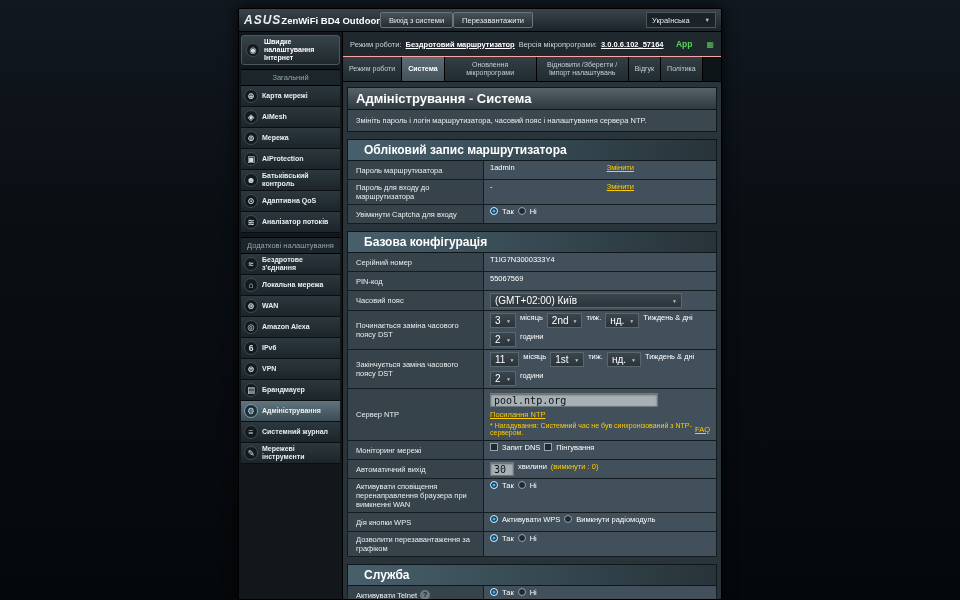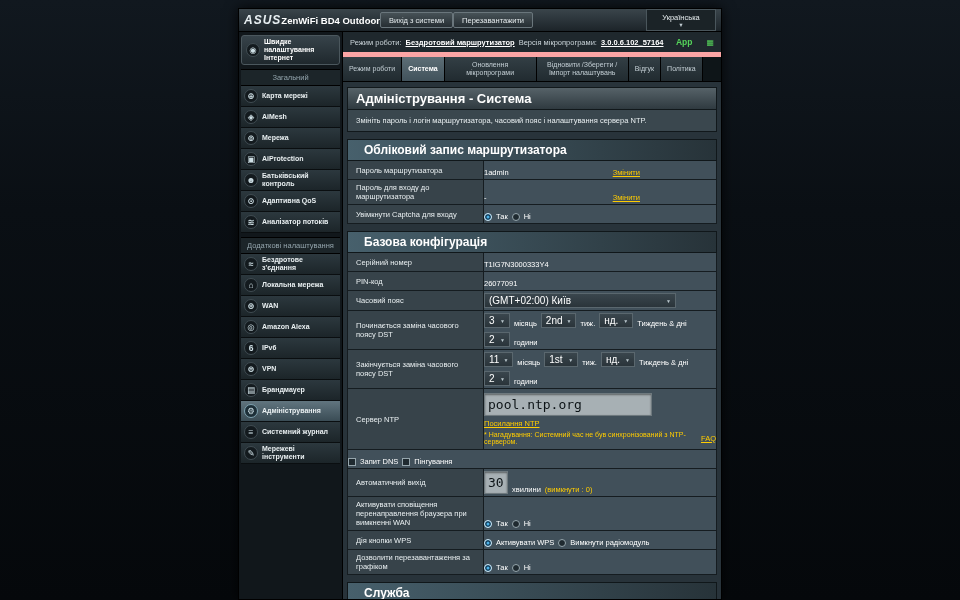--- a/index.html
+++ b/index.html
@@ -13,21 +13,21 @@
   
   .topbar { height:23px; display:flex; align-items:center; padding:0 5px;
             background:linear-gradient(#3a454b,#1c2429); border-bottom:1px solid #000; }
   .logo { font-size:12px; font-weight:bold; font-style:italic; letter-spacing:1px; color:#e8eff2; }
   .model { font-size:9.5px; font-weight:bold; color:#fff; white-space:nowrap; }
   .tb-btn { font-size:7.5px; color:#e4eaec; background:linear-gradient(#46525. ,#262e33); }
   .tb-btn { background:linear-gradient(#475257,#262e33); border:1px solid #6a767c; border-radius:2px;
             padding:2.5px 8px; cursor:pointer; white-space:nowrap; }
   .lang { margin-left:auto; width:70px; font-size:7.5px; color:#e4eaec; background:#1b2327;
           border:1px solid #4a565c; padding:2.5px 5px; display:flex; align-items:center;
-          justify-content:space-between; cursor:pointer;flex-direction:column; }
+          justify-content:space-between; cursor:pointer; }
   .arr-down { font-size:5.5px; color:#c2ced4; }
 
   .app-body { display:flex; align-items:stretch; min-height:569px; }
 
   
   .sidebar { width:104px; flex:none; background:#11171b; border-right:1px solid #000; padding:3px 2px; }
   .sb-quick { display:flex; align-items:center; gap:4px; min-height:26px;
               background:linear-gradient(#37434a,#1f282d); border:1px solid #4b575d; border-radius:3px;
               padding:2px 4px; color:#fff; font-size:7px; font-weight:bold; line-height:1.15; cursor:pointer; }
   .sb-sec { margin-top:4px; background:#1c2529; color:#93a4ac; font-size:7.5px; text-align:center;
@@ -37,21 +37,21 @@
              color:#e9eff1; font-size:7px; font-weight:bold; line-height:1.1; cursor:pointer; }
   .sb-item.active { background:linear-gradient(#61757f,#3a4c55); }
   .ic { width:14px; height:14px; flex:none; border-radius:50%; background:#131a1e;
         border:1px solid #404c52; color:#cfe0e6; font-size:8.5px; line-height:1;
         display:flex; align-items:center; justify-content:center; }
   .sb-item.active .ic { background:#1d2f38; border-color:#7fa2b0; }
 
   
   .main { flex:1; min-width:0; display:flex; flex-direction:column; background:#28333a; }
   .infobar { height:25px; flex:none; display:flex; align-items:center; gap:4px; padding:0 7px;
-             font-size:7.5px; color:#c9d3d8; background:#1f282d; border-bottom:5px solid #fca5a5; }
+             font-size:7.5px; color:#c9d3d8; background:#1f282d; border-bottom:1px solid #fca5a5; }
   .ib-link { color:#fff; font-weight:bold; text-decoration:underline; cursor:pointer; }
   .app-link { margin-left:auto; display:flex; align-items:center; gap:14px;
               color:#55d45a; font-weight:bold; font-size:8.5px; cursor:pointer; }
   .app-glyph { font-size:8px; color:#55d45a; }
 
   .tabs { display:flex; background:#0e1518; border-bottom:1px solid #000; flex:none; }
   .tab { font-size:7px; color:#c3ced4; background:linear-gradient(#333f45,#212b30);
          border-right:1px solid #000; padding:2px 6px; min-height:24px; max-width:92px;
          display:flex; align-items:center; text-align:center; line-height:1.15; cursor:pointer; }
   .tab.active { background:linear-gradient(#5d6e76,#41525b); color:#fff; font-weight:bold; }
@@ -63,40 +63,40 @@
                color:#e8eef0; font-size:7.5px; padding:6px 8px; }
 
   .section { margin-top:7px; }
   .section-header { background:linear-gradient(90deg,#47606c,#273339); border:1px solid #10171a;
                     color:#fff; font-weight:bold; font-size:12px; padding:3px 16px; }
   .row { display:flex; border:1px solid #151c20; border-top:none; min-height:19px; }
   .row-label { width:136px; flex:none; background:#37434a; color:#e9eff1; font-size:7.5px;
                padding:3px 4px 3px 8px; border-right:1px solid #151c20;
                display:flex; align-items:center; line-height:1.2; }
   .row-value { flex:1; min-width:0; background:#41505a; color:#fff; font-size:7.5px;
-               padding:2px 0; display:flex; align-items:flex-end; gap:4px; flex-wrap:wrap; }
+               padding:2px 6px; display:flex; align-items:flex-start; gap:4px; flex-wrap:wrap; }
   .col { display:flex; flex-direction:column; align-items:flex-start; gap:3px; padding:2px 0; }
   .inline { display:flex; align-items:center; gap:3px; }
 
   .link { color:#ffcc00; text-decoration:underline; cursor:pointer; font-size:7.5px; }
   .hint { color:#ffcc00; }
   .warn { color:#ffcc00; font-size:7px; }
   .push-right { margin-left:auto; margin-right:76px; }
 
   .sel { display:inline-flex; align-items:center; justify-content:space-between; gap:4px;
          background:linear-gradient(#3a464d,#2a343a); border:1px solid #5a676e; color:#fff;
          font-size:10px; padding:1px 4px; min-height:13px; cursor:pointer; }
   .sel::after { content:"▼"; font-size:5px; color:#b9c6cc; }
   .sel.tz { width:192px; }
   .sel.sm { min-width:26px; }
   .sel.md { min-width:34px; }
   .sel.w52 { width:52px; }
 
   .inp { background:#a7b0b4; border:1px solid #6e797e; box-shadow:inset 0 1px 2px rgba(0,0,0,.45);
-         color:#0d1417; font-size:13px; padding:1px 3px; height:23px;
+         color:#0d1417; font-size:10px; padding:1px 3px; height:14px;
          font-family:"DejaVu Sans Mono",monospace; }
   .inp.ntp { width:168px; } .inp.tiny { width:24px; }
 
   .rd { width:8px; height:8px; flex:none; border-radius:50%; border:1px solid #96a6ad;
         background:#1f2a30; display:inline-block; cursor:pointer; }
   .rd.on { background:#4cb2e8; box-shadow:inset 0 0 0 1.5px #0e3a57; border-color:#cfe5f1; }
   .cb { width:8px; height:8px; flex:none; border:1px solid #96a6ad; background:#1f2a30;
         display:inline-block; cursor:pointer; }
   .help { width:10px; height:10px; flex:none; border-radius:50%; background:#6b7a81; color:#12181c;
           font-size:7px; font-weight:bold; display:inline-flex; align-items:center;
@@ -259,21 +259,21 @@
             <div class="row">
               <div class="row-label">Серійний номер</div>
               <div class="row-value">
                 <span>T1IG7N3000333Y4</span>
               </div>
             </div>
 
             <div class="row">
               <div class="row-label">PIN-код</div>
               <div class="row-value">
-                <span>26077091</span>
+                <span>55067569</span>
               </div>
             </div>
 
             <div class="row">
               <div class="row-label">Часовий пояс</div>
               <div class="row-value">
                 <span class="sel tz">
                   <span>(GMT+02:00)  Київ</span>
                 </span>
               </div>
@@ -331,20 +331,21 @@
                   <span class="link">Посилання NTP</span>
                   <span class="inline">
                     <span class="warn">* Нагадування: Системний час не був синхронізований з NTP-сервером.</span>
                     <span class="link">FAQ</span>
                   </span>
                 </span>
               </div>
             </div>
 
             <div class="row">
+              <div class="row-label">Моніторинг мережі</div>
               <div class="row-value">
                 <span class="cb"></span>
                 <span>Запит DNS</span>
                 <span class="cb"></span>
                 <span>Пінгування</span>
               </div>
             </div>
 
             <div class="row">
               <div class="row-label">Автоматичний вихід</div>

